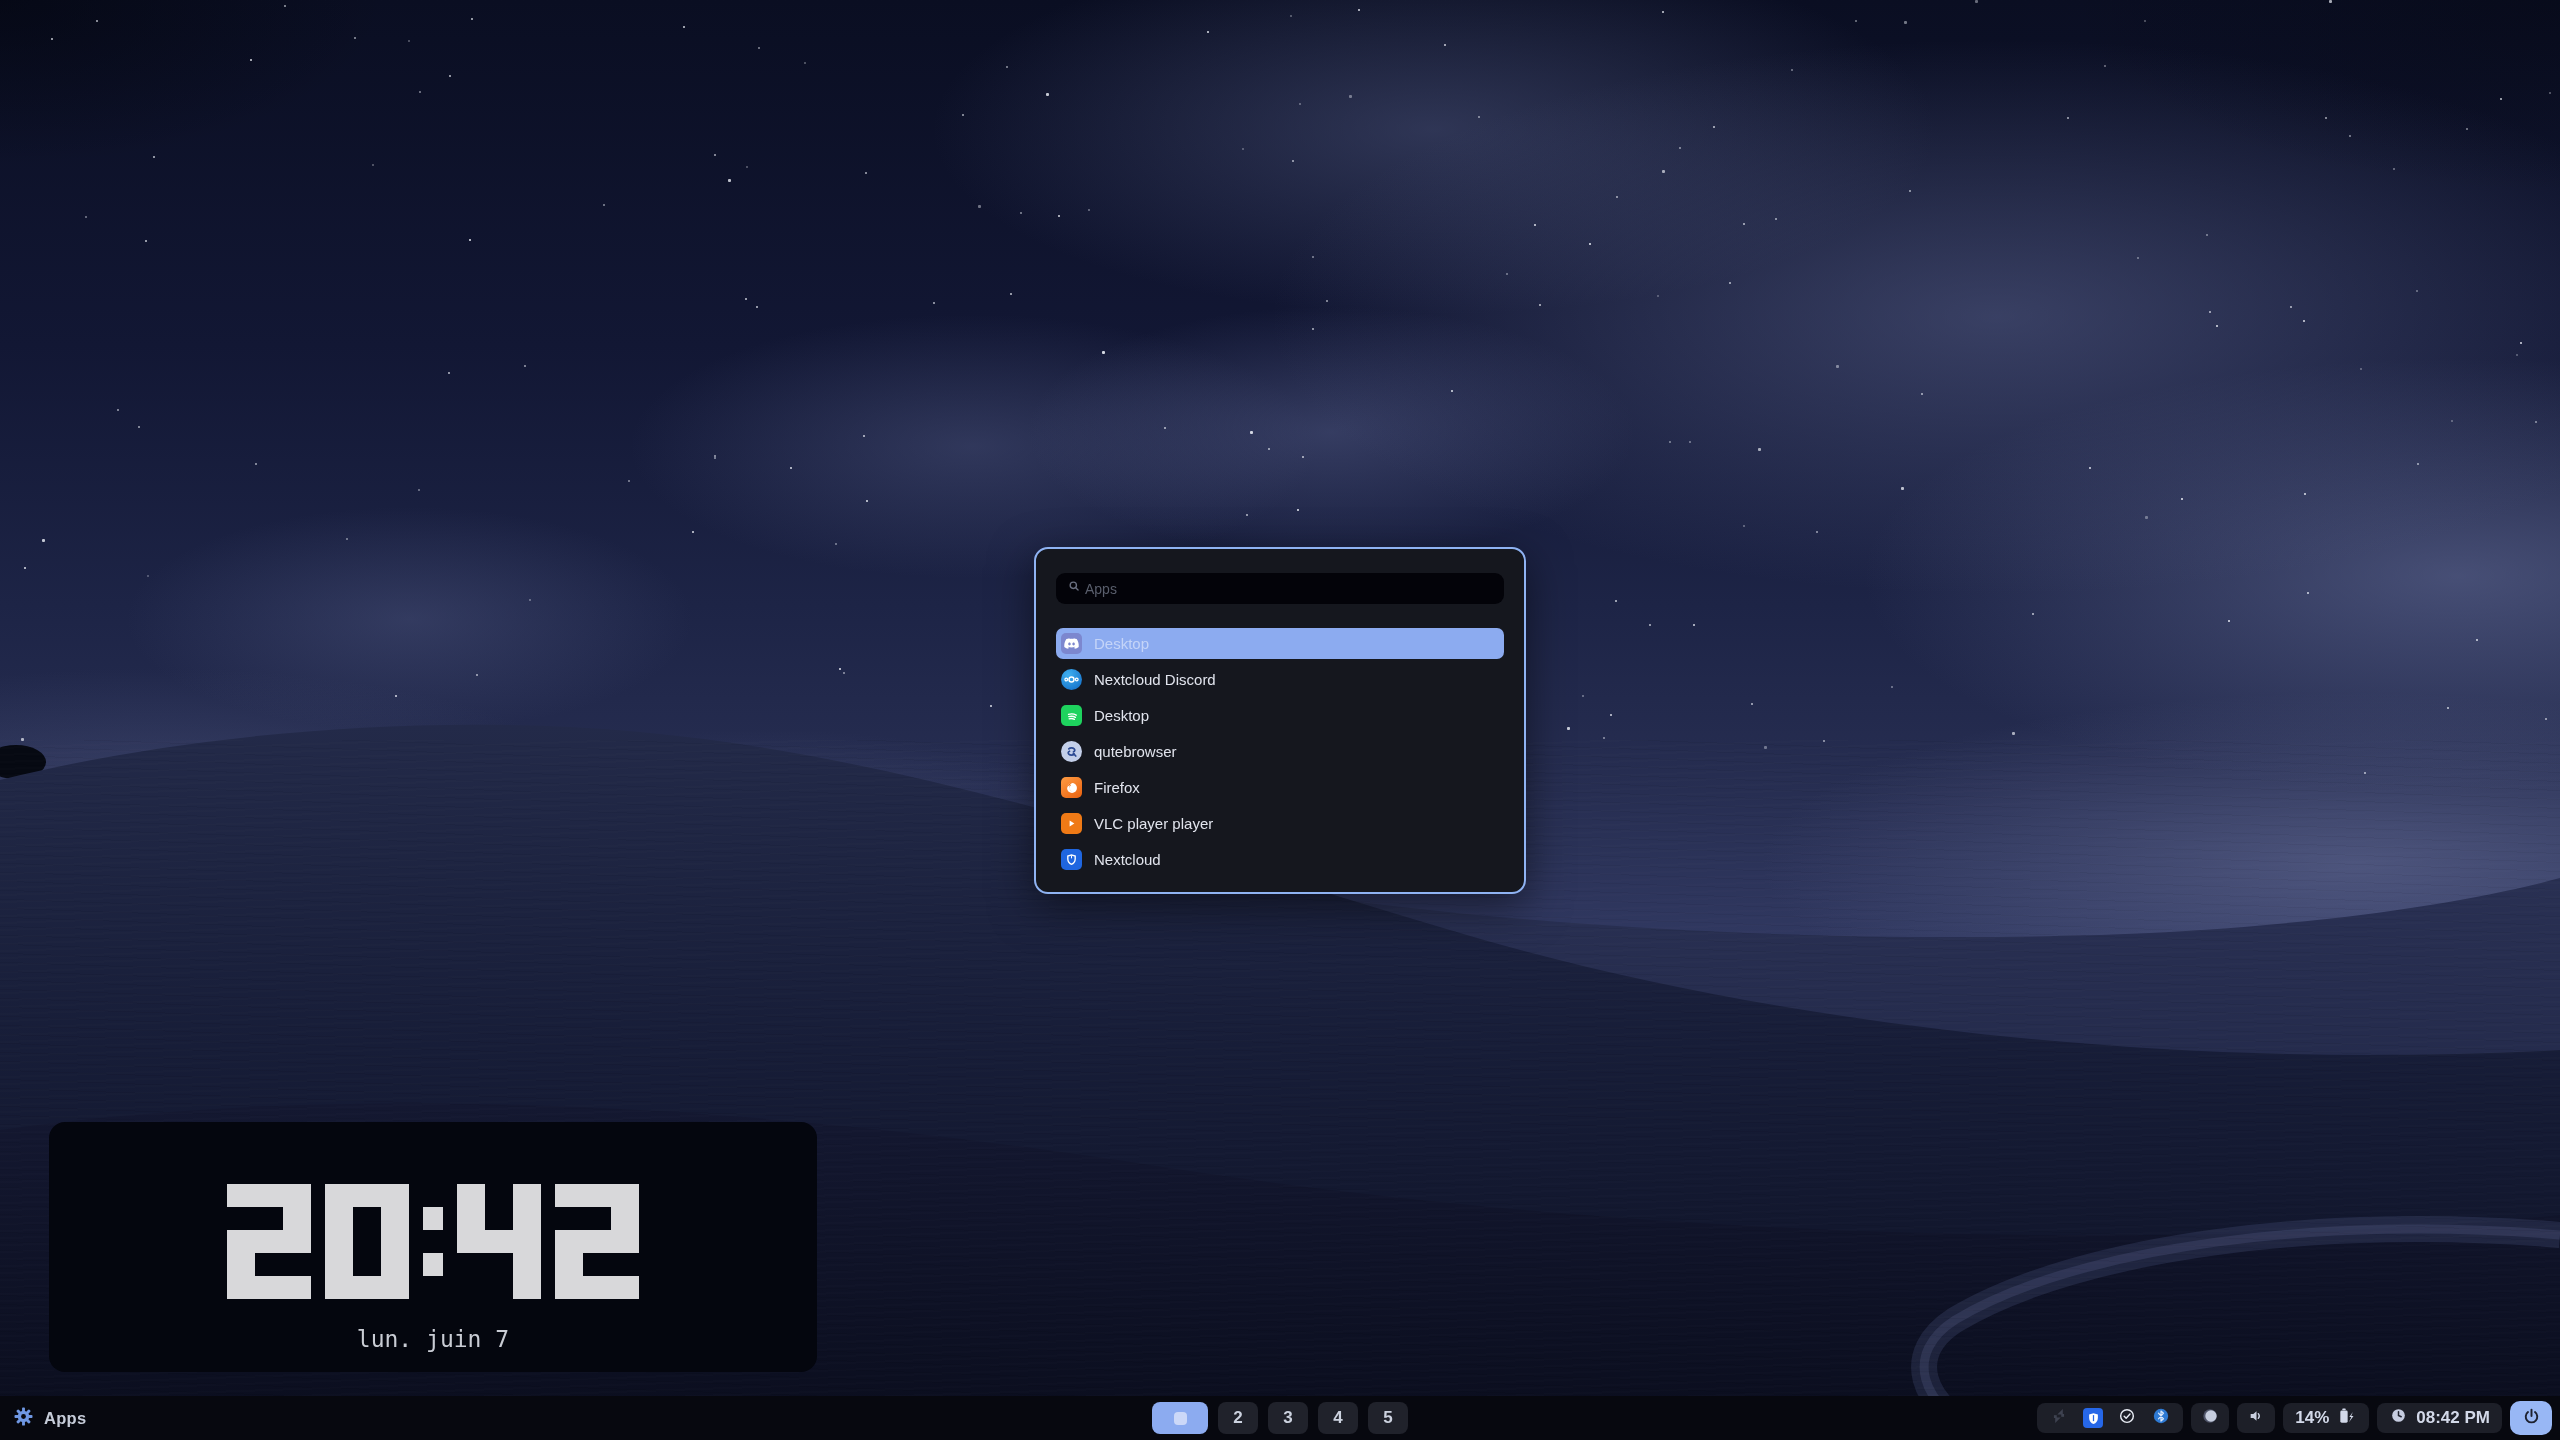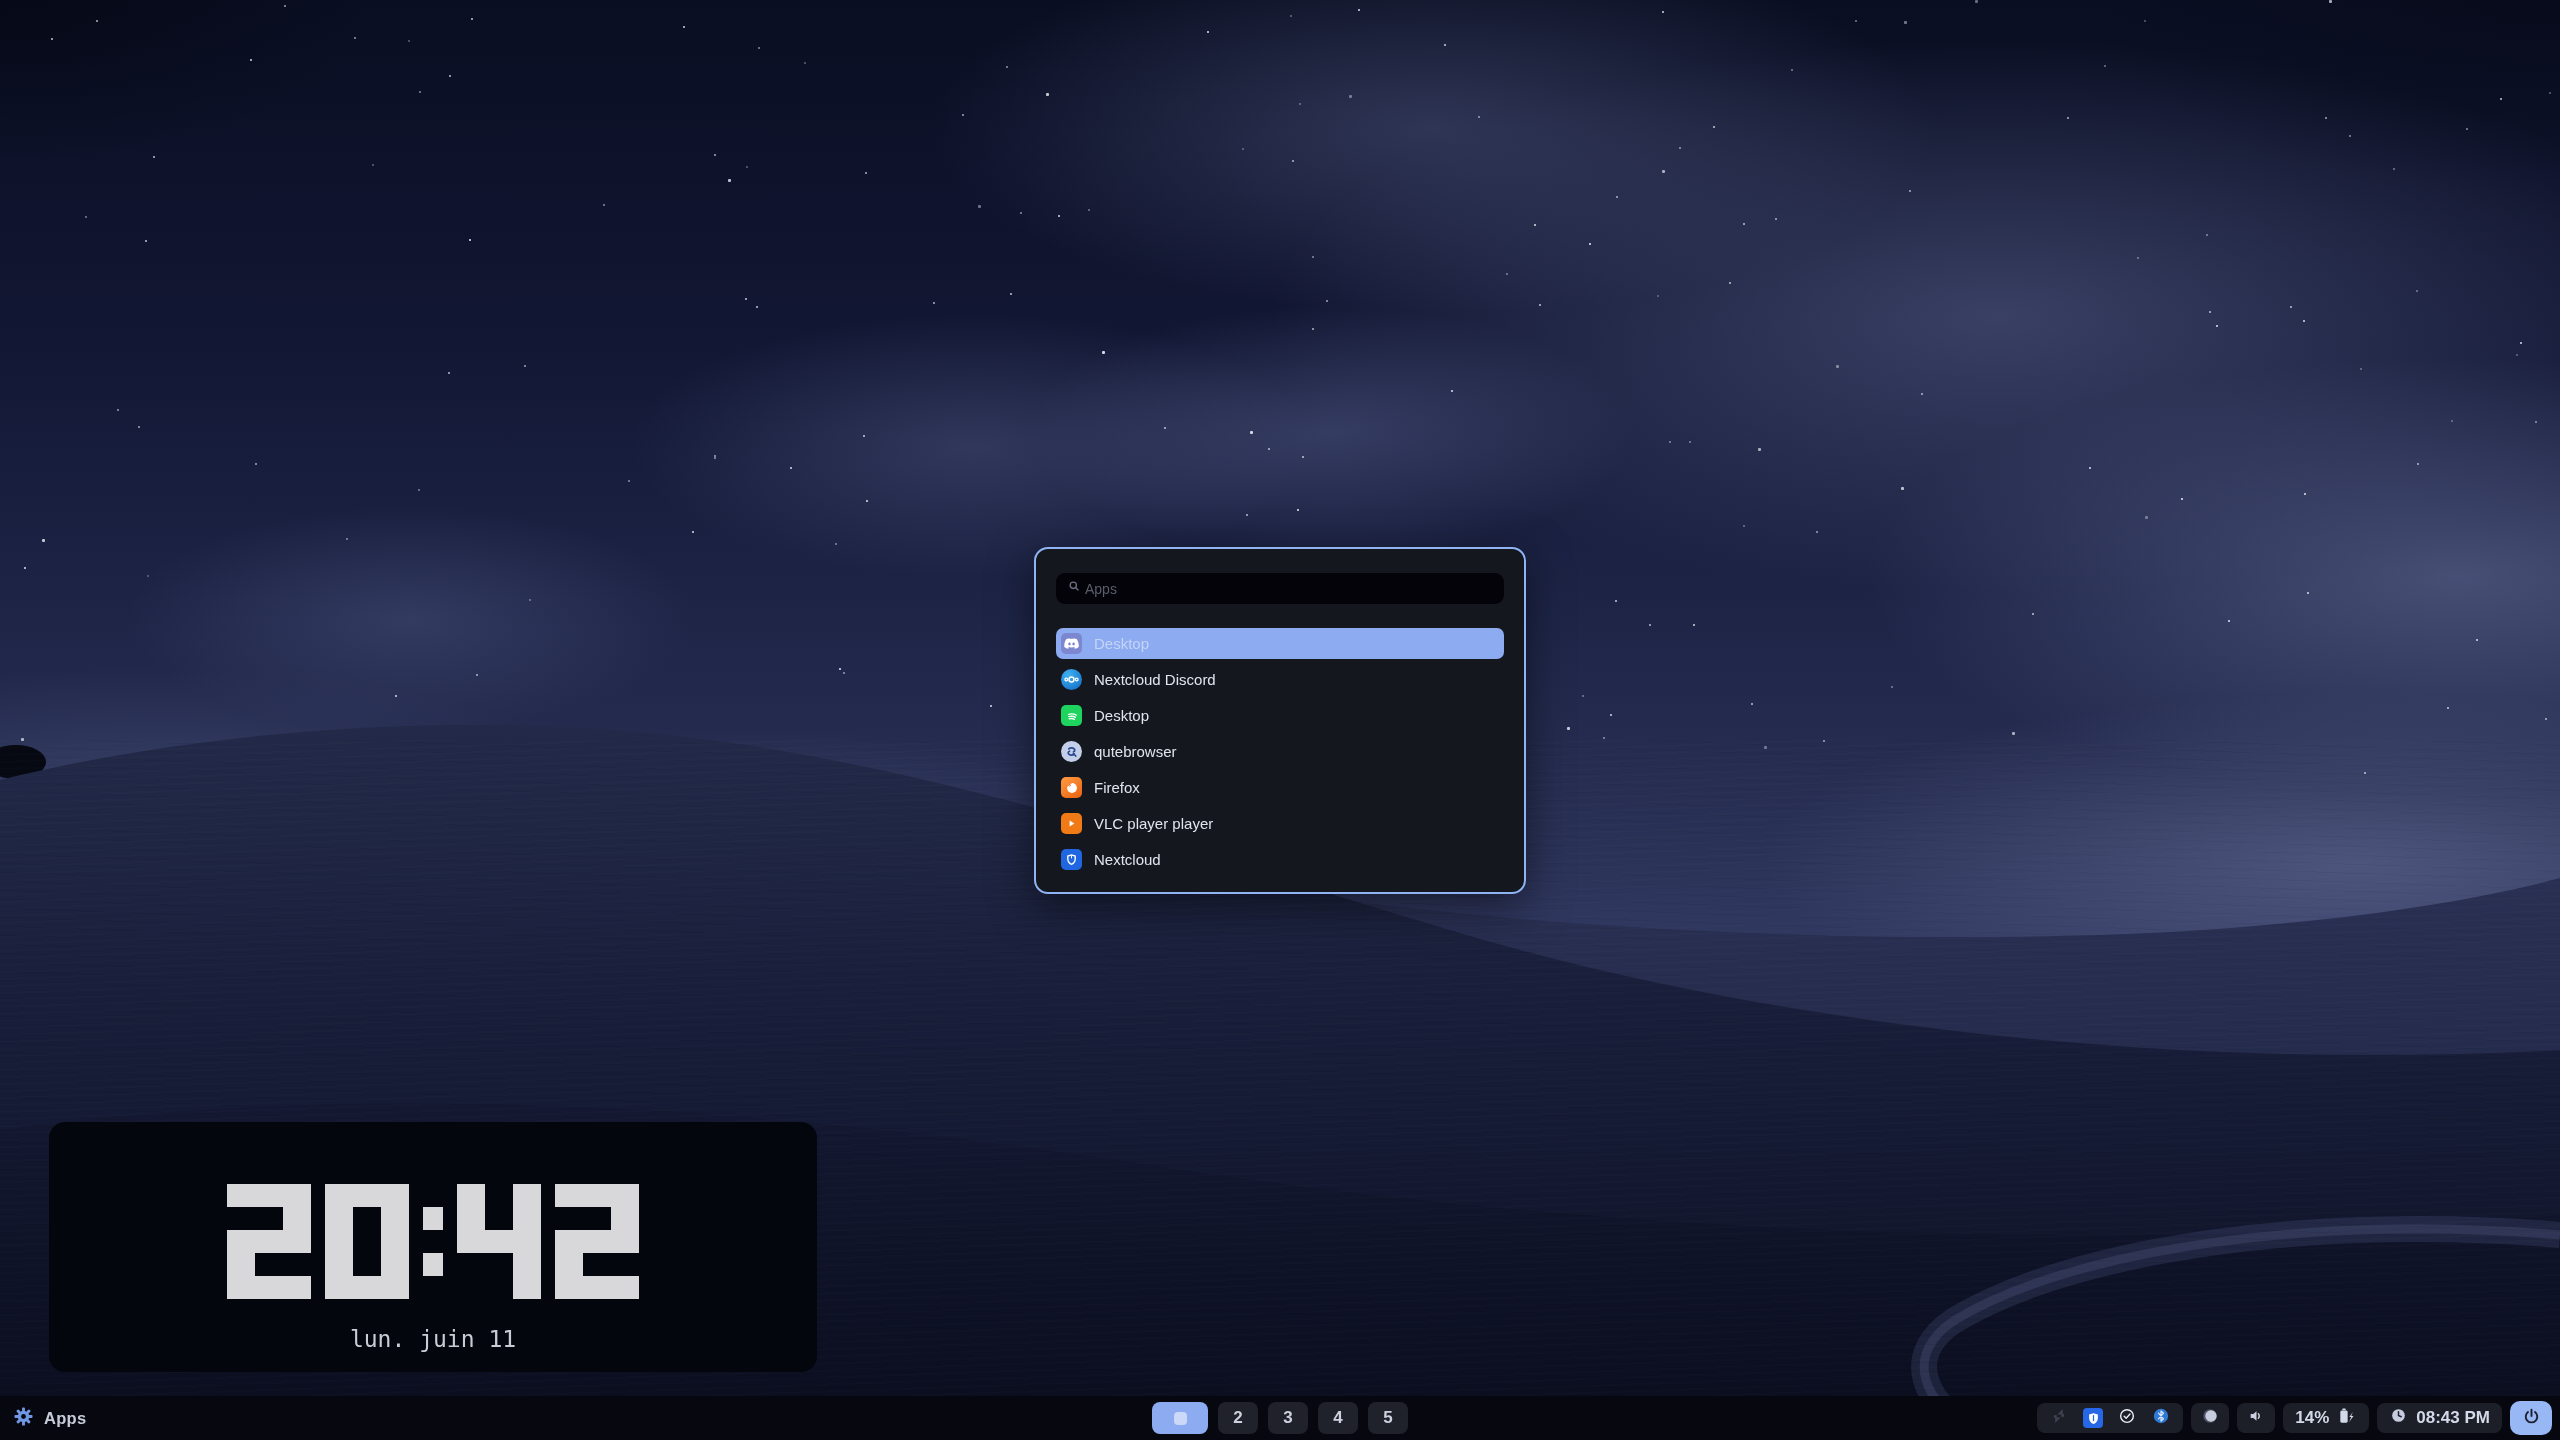--- a/index.html
+++ b/index.html
@@ -360,21 +360,21 @@
           <span class="cell on"></span>
           <span class="cell on"></span>
           <span class="cell on"></span>
           <span class="cell"></span>
           <span class="cell"></span>
           <span class="cell on"></span>
           <span class="cell on"></span>
           <span class="cell on"></span>
         </div>
       </div>
-    <div class="clock-date">lun. juin 11</div>
+    <div class="clock-date">lun. juin 7</div>
   </div>
 
   <div class="launcher">
     <div class="search-box">
       <span>
         <svg width="17" height="17" viewBox="0 0 20 20">
           <circle cx="8.6" cy="8.6" r="3.7" fill="none" stroke="#6a7081" stroke-width="1.6"></circle>
           <path d="M11.4 11.4 L14.2 14.2" stroke="#6a7081" stroke-width="1.6" stroke-linecap="round"></path>
         </svg>
       </span>
@@ -540,21 +540,21 @@
         </span>
       </div>
 
       <div class="pill time">
         <span>
           <svg width="19" height="19" viewBox="0 0 24 24">
             <circle cx="12" cy="12" r="8" fill="#c6cce0"></circle>
             <path d="M12 7.4 V12 L15.4 13.5" fill="none" stroke="#20232f" stroke-width="1.9" stroke-linecap="round"></path>
           </svg>
         </span>
-        <span class="txt">08:43 PM</span>
+        <span class="txt">08:42 PM</span>
       </div>
 
       <div class="power-button">
         <span>
           <svg width="21" height="21" viewBox="0 0 24 24">
             <path d="M12 4.2 V11.4" fill="none" stroke="#1d2130" stroke-width="2.2" stroke-linecap="round"></path>
             <path d="M8 6.9 A6.6 6.6 0 1 0 16 6.9" fill="none" stroke="#1d2130" stroke-width="2.2" stroke-linecap="round"></path>
           </svg>
         </span>
       </div>

